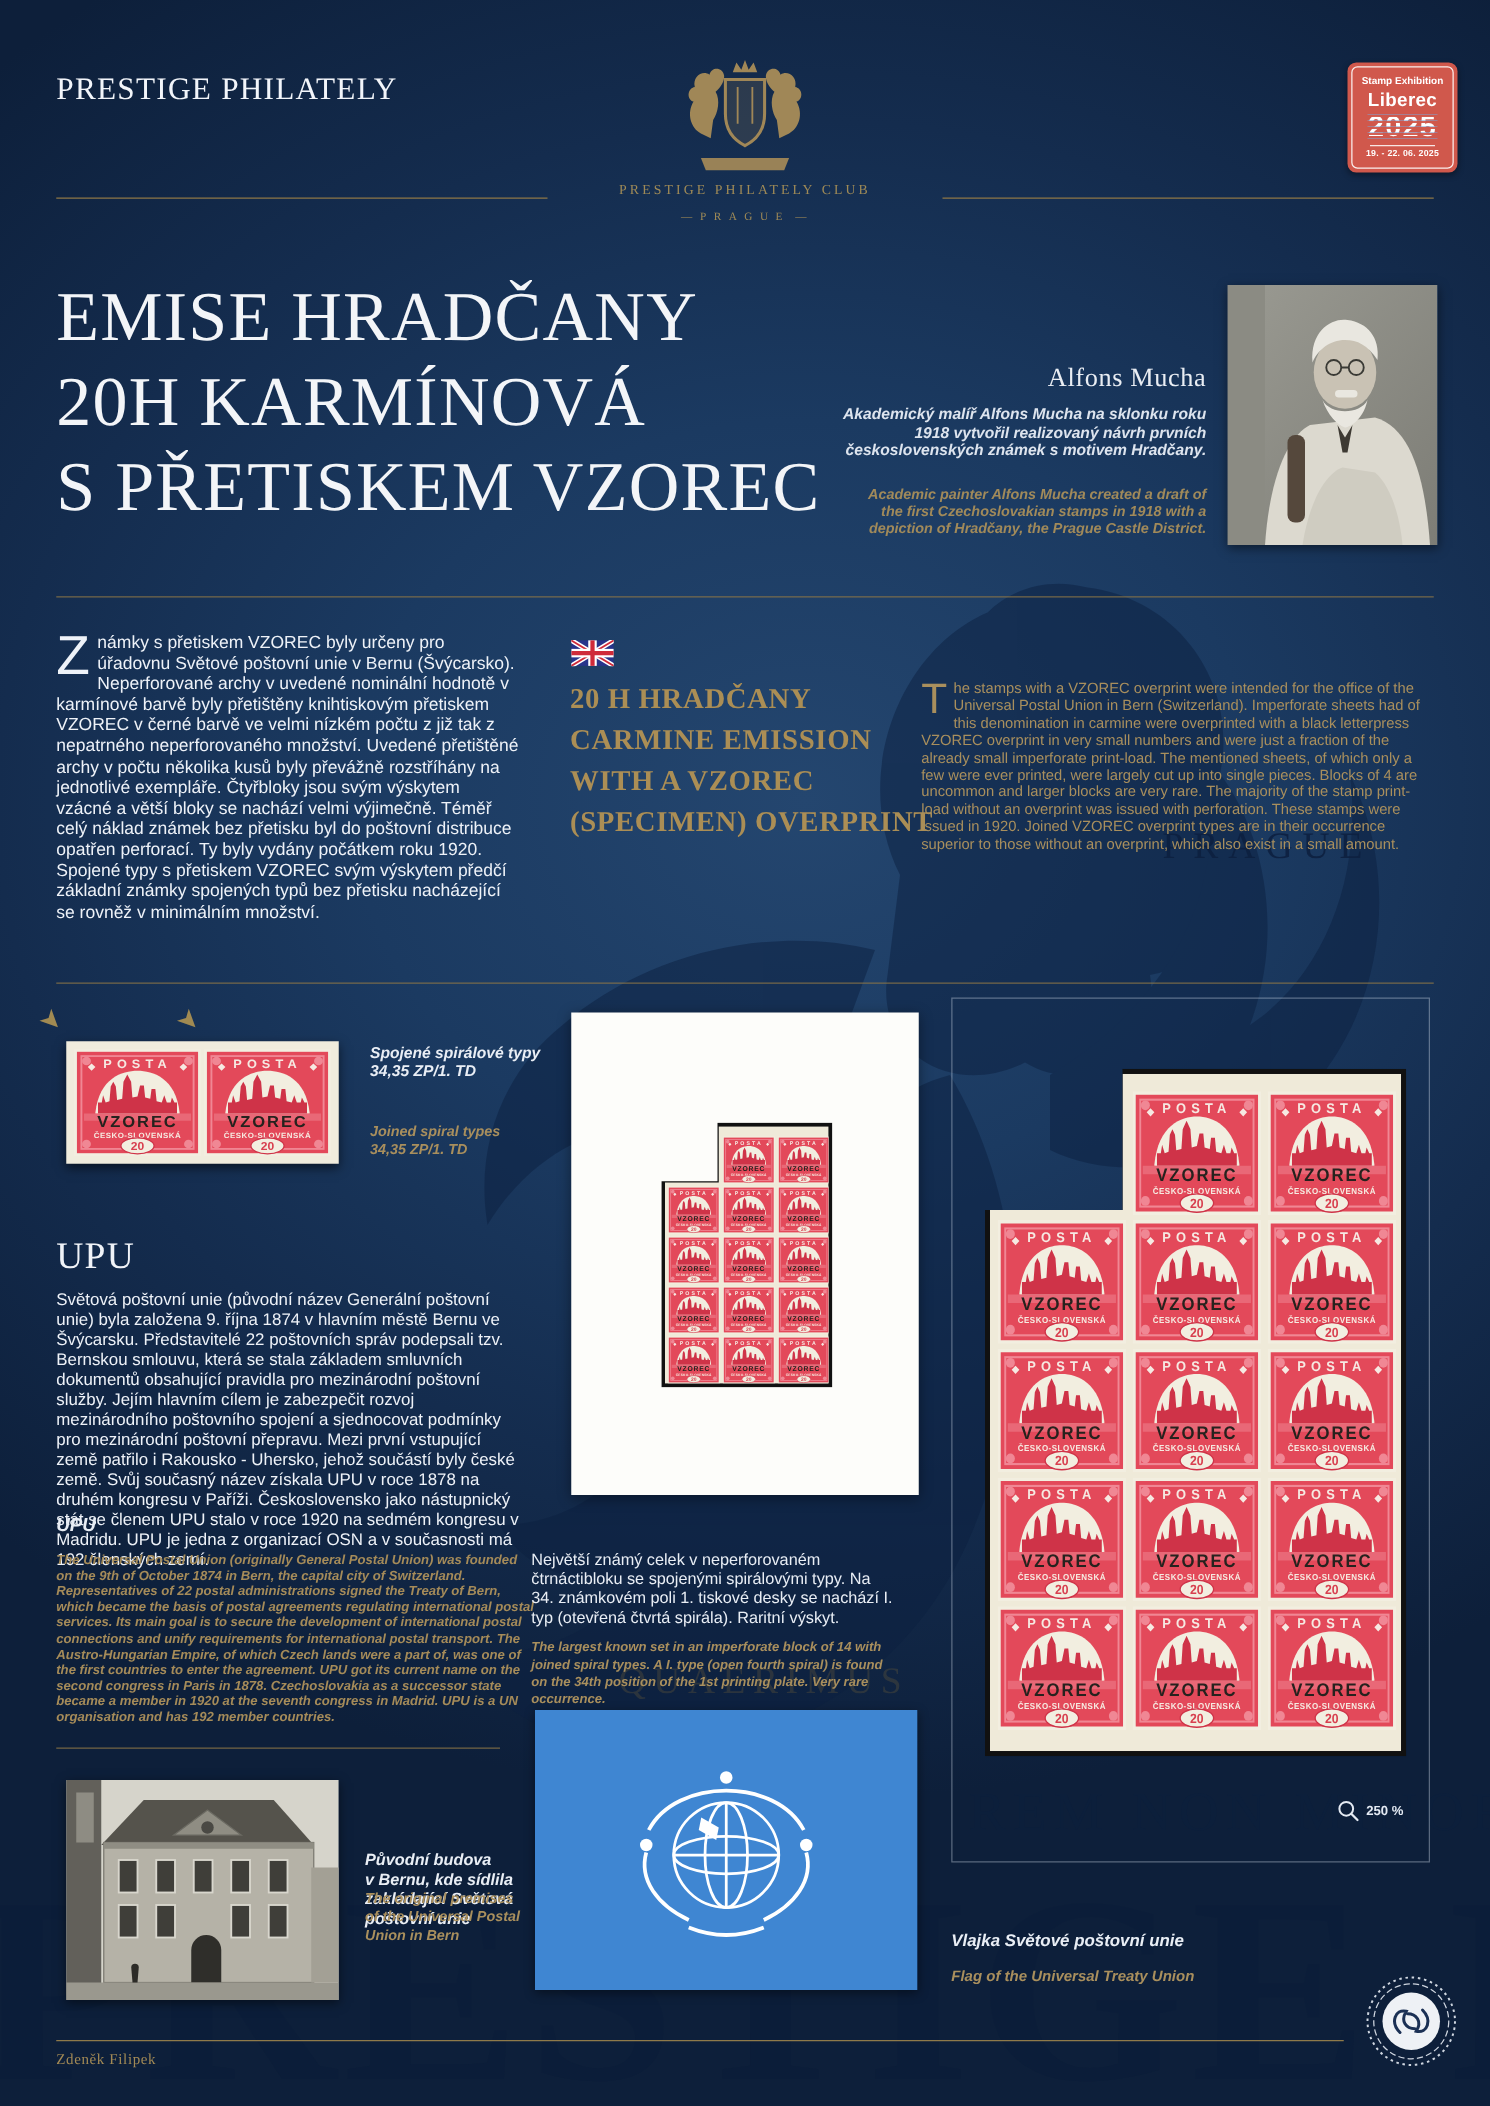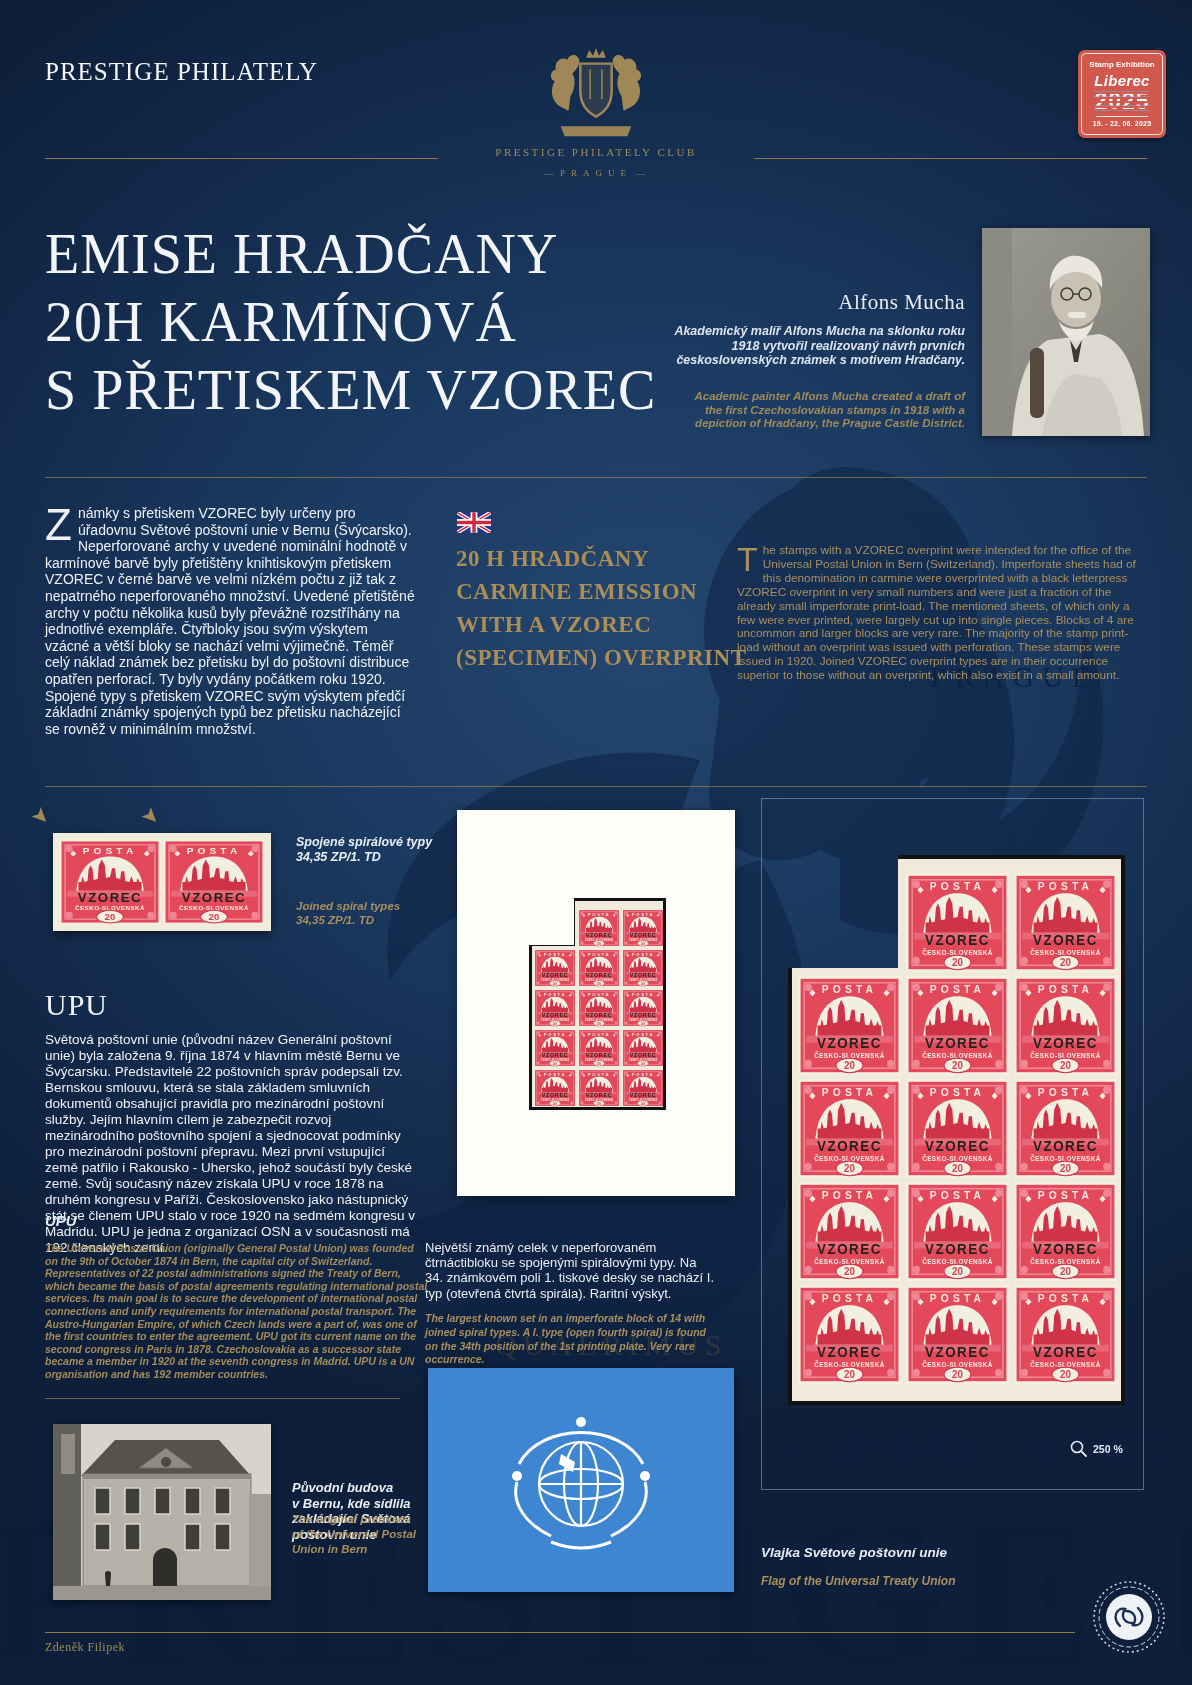--- a/index.html
+++ b/index.html
@@ -23,21 +23,21 @@
   #logo-sub span::before{content:"—  ";letter-spacing:2px;}
   #logo-sub span::after{content:"  —";letter-spacing:2px;}
   .hr-gold{height:1px;background:#8d7747;}
   #hr-l{left:45px;top:158px;width:393px;}
   #hr-r{left:754px;top:158px;width:393px;}
   #badge{left:1078px;top:50px;width:88px;height:88px;background:#d0584c;border-radius:7px;
     box-shadow:0 2px 5px rgba(0,0,0,.4);}
   #badge .inner{position:absolute;inset:3px;border:1px solid rgba(255,255,255,.9);border-radius:5px;
     display:flex;flex-direction:column;align-items:center;color:#fff;}
   #badge .lbl{font-size:8px;font-weight:bold;margin-top:6px;}
-  #badge .city{font-size:15px;font-weight:bold;margin-top:3px;letter-spacing:.3px;font-style:italic;}
+  #badge .city{font-size:15px;font-weight:bold;margin-top:3px;letter-spacing:.3px;}
   #badge .year{font-size:23px;font-weight:bold;line-height:24px;position:relative;letter-spacing:1px;}
   #badge .year::after{content:"";position:absolute;inset:0;
     background:repeating-linear-gradient(180deg, rgba(208,88,76,0) 0 2px, rgba(130,160,205,.55) 2px 2.8px, rgba(208,88,76,.95) 2.8px 4.8px);}
   #badge .bline{width:52px;height:1px;background:rgba(255,255,255,.85);margin-top:3px;}
   #badge .dates{font-size:7px;font-weight:bold;margin-top:3px;letter-spacing:.2px;}
 
   
   #main-title{left:45px;top:220px;width:700px;color:#f3f5f8;font-family:"Liberation Serif",serif;
     font-size:56px;line-height:68px;letter-spacing:1px;}
   #mucha-photo{left:982px;top:228px;width:168px;height:208px;box-shadow:0 2px 8px rgba(0,0,0,.5);}

